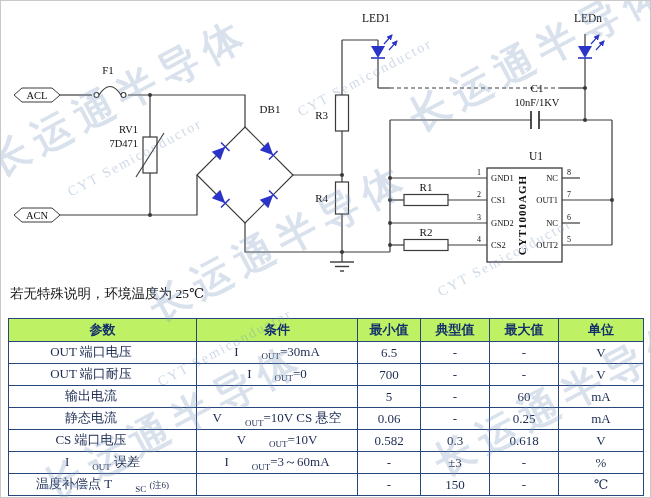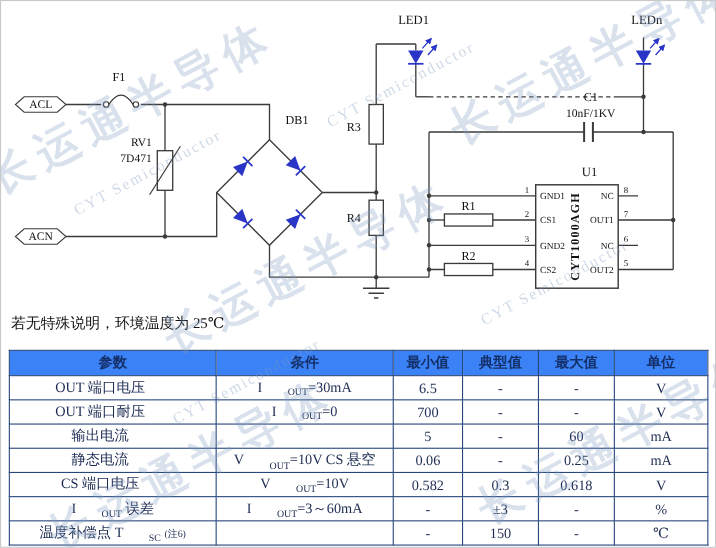--- a/index.html
+++ b/index.html
@@ -12,21 +12,21 @@
   svg text{font-family:"Liberation Serif","DejaVu Serif",serif;fill:#111;}
   .note-line{position:absolute;left:10px;top:285px;font-size:13.5px;z-index:1;}
   table.spec{
     position:absolute;left:8px;top:318px;width:635px;z-index:1;
     border-collapse:collapse;table-layout:fixed;font-size:13px;color:#1c2b52;
   }
   table.spec th,table.spec td{
     border:1px solid #27477c;text-align:center;vertical-align:middle;
     padding:0 2px;height:21px;white-space:nowrap;overflow:hidden;
   }
-  table.spec th{background:#3b82f6;color:#14306b;font-weight:bold;height:22px;}
+  table.spec th{background:#bef264;color:#14306b;font-weight:bold;height:22px;}
   table.spec sub{font-size:9px;margin-left:23px;}
   .notesup{font-size:9px;}
   .wm-layer{position:absolute;inset:0;z-index:5;pointer-events:none;overflow:hidden;}
   .wm{
     position:absolute;white-space:nowrap;font-weight:bold;
     color:rgba(125,156,192,0.30);font-size:40px;letter-spacing:8px;
     transform:rotate(-28deg);
   }
   .wm-en{
     position:absolute;white-space:nowrap;

